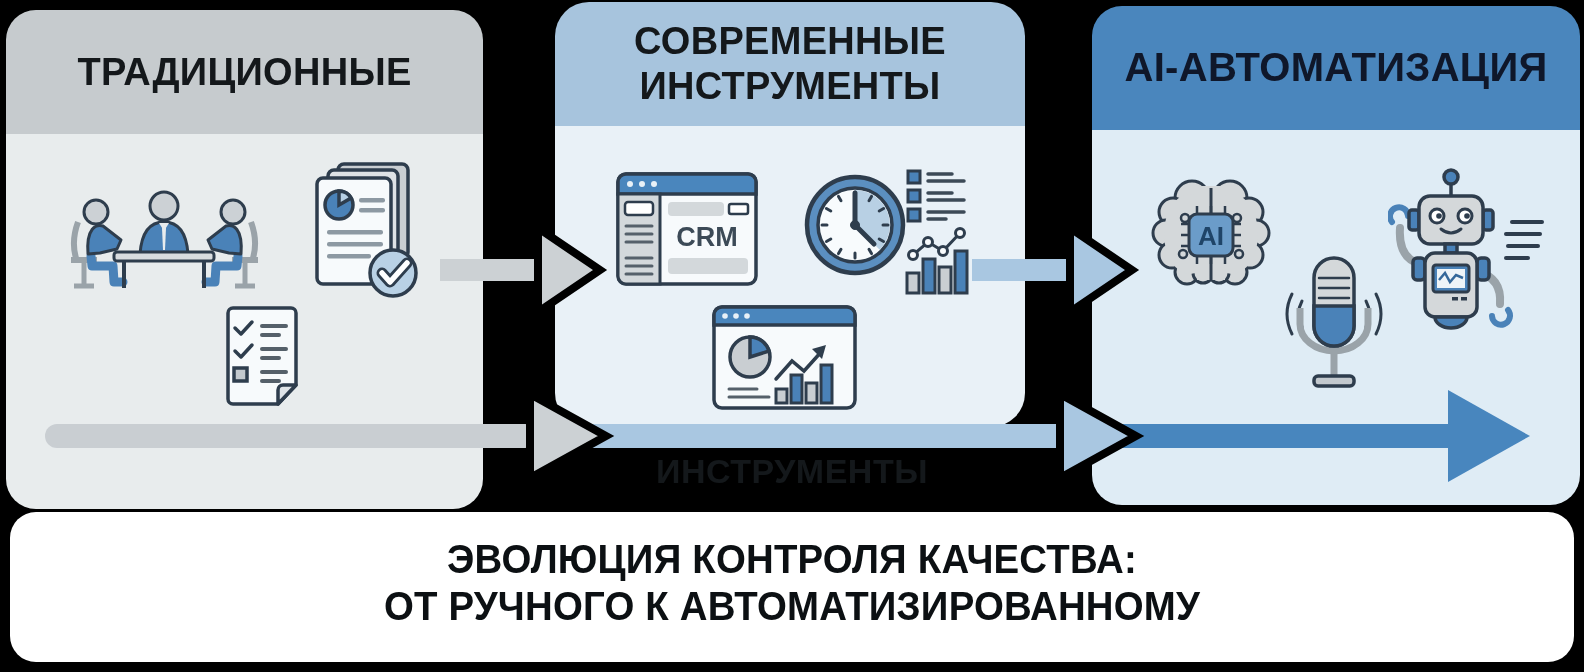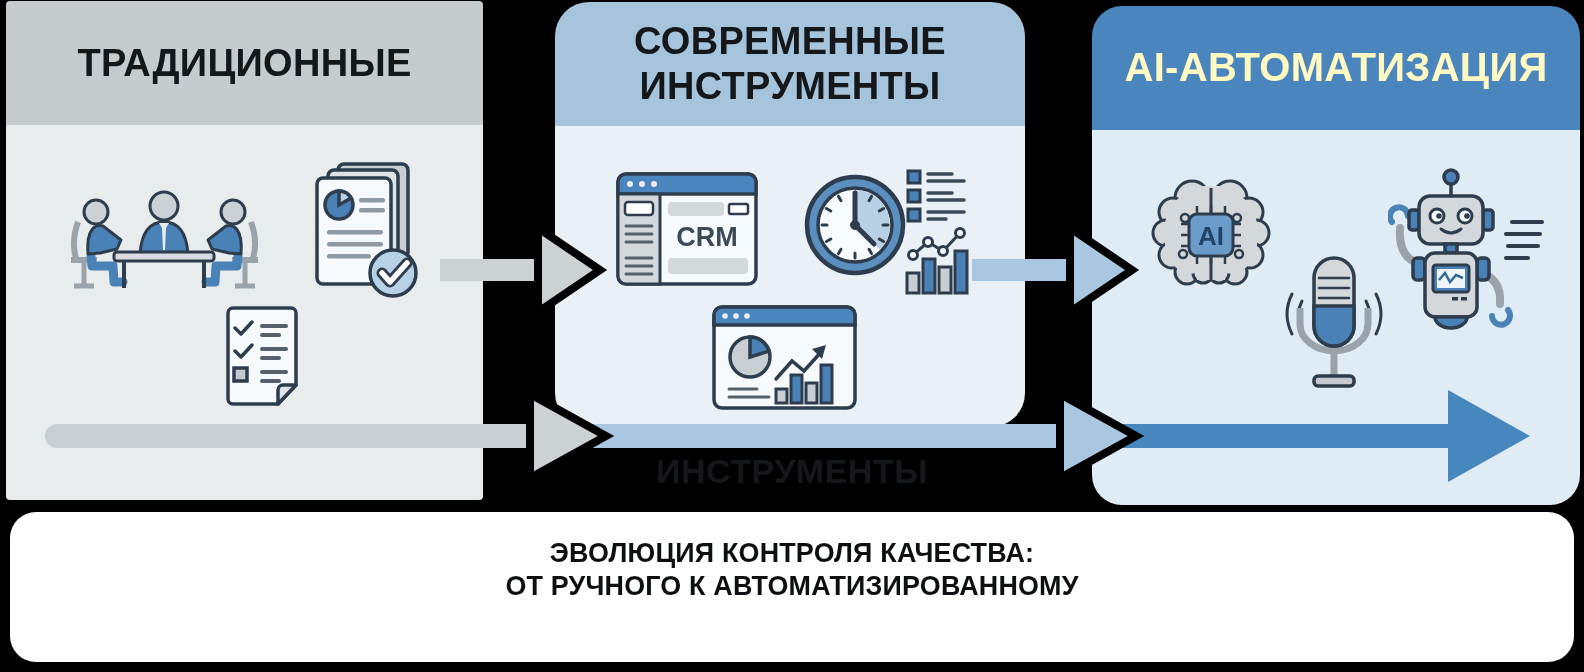--- a/index.html
+++ b/index.html
@@ -1,34 +1,34 @@
 <!DOCTYPE html>
 <html><head>
 <meta charset="utf-8">
 <style>
   html,body { margin:0; padding:0; background:#000; }
   .canvas {
     position:relative; width:1584px; height:672px; background:#000000;
     overflow:hidden; font-family:"Liberation Sans", sans-serif;
   }
   .panel { position:absolute; overflow:hidden; }
-  #panel-traditional { left:6px;   top:1px; width:477px; height:499px; border-radius:4px; }
+  #panel-traditional { left:6px;   top:10px; width:477px; height:499px; border-radius:30px; }
   #panel-modern      { left:555px; top:2px; width:470px; height:425px; border-radius:34px; }
   #panel-ai          { left:1092px;top:6px; width:488px; height:499px; border-radius:30px; }
 
   .panel-header {
     height:124px; display:flex; flex-direction:column; align-items:center;
     justify-content:center; font-weight:bold; font-size:38px; line-height:1.18;
     letter-spacing:0.3px;
   }
   #panel-traditional .panel-header { background:#c6cbce; color:#14181b; }
   #panel-traditional .panel-body   { background:#e8eced; height:375px; }
   #panel-modern .panel-header      { background:#a7c4dd; color:#14181b; }
   #panel-modern .panel-body        { background:#e9f1f7; height:379px; }
-  #panel-ai .panel-header          { background:#4a86bd; color:#fef9c3; font-size:40px; }
+  #panel-ai .panel-header          { background:#4a86bd; color:#0f172a; font-size:40px; }
   #panel-ai .panel-body            { background:#dfecf5; height:375px; }
 
   .iconsvg { position:absolute; }
   #icon-meeting    { left:62px;   top:168px; }
   #icon-report     { left:308px;  top:158px; }
   #icon-checklist  { left:220px;  top:303px; }
   #icon-crm        { left:616px;  top:172px; }
   #icon-clock      { left:800px;  top:163px; }
   #icon-dashboard  { left:712px;  top:305px; }
   #icon-brain      { left:1145px; top:172px; }
@@ -42,21 +42,21 @@
   .timeline-label {
     position:absolute; left:557px; top:452px; width:470px; text-align:center;
     font-size:34px; font-weight:bold; color:#14181b; letter-spacing:0.5px;
   }
   .caption-band {
     position:absolute; left:10px; top:512px; width:1564px; height:150px;
     background:#ffffff; border-radius:26px;
   }
   .caption {
     position:absolute; left:0; top:536px; width:1584px; text-align:center;
-    font-size:28px; font-weight:bold; color:#0c1013; line-height:1.18;
+    font-size:40px; font-weight:bold; color:#0c1013; line-height:1.18;
     letter-spacing:0.2px;
   }
   .caption div { transform:scaleX(0.96); transform-origin:center; }
 </style>
 </head>
 <body>
 
 <div class="canvas">
 
   <div class="panel" id="panel-traditional">

